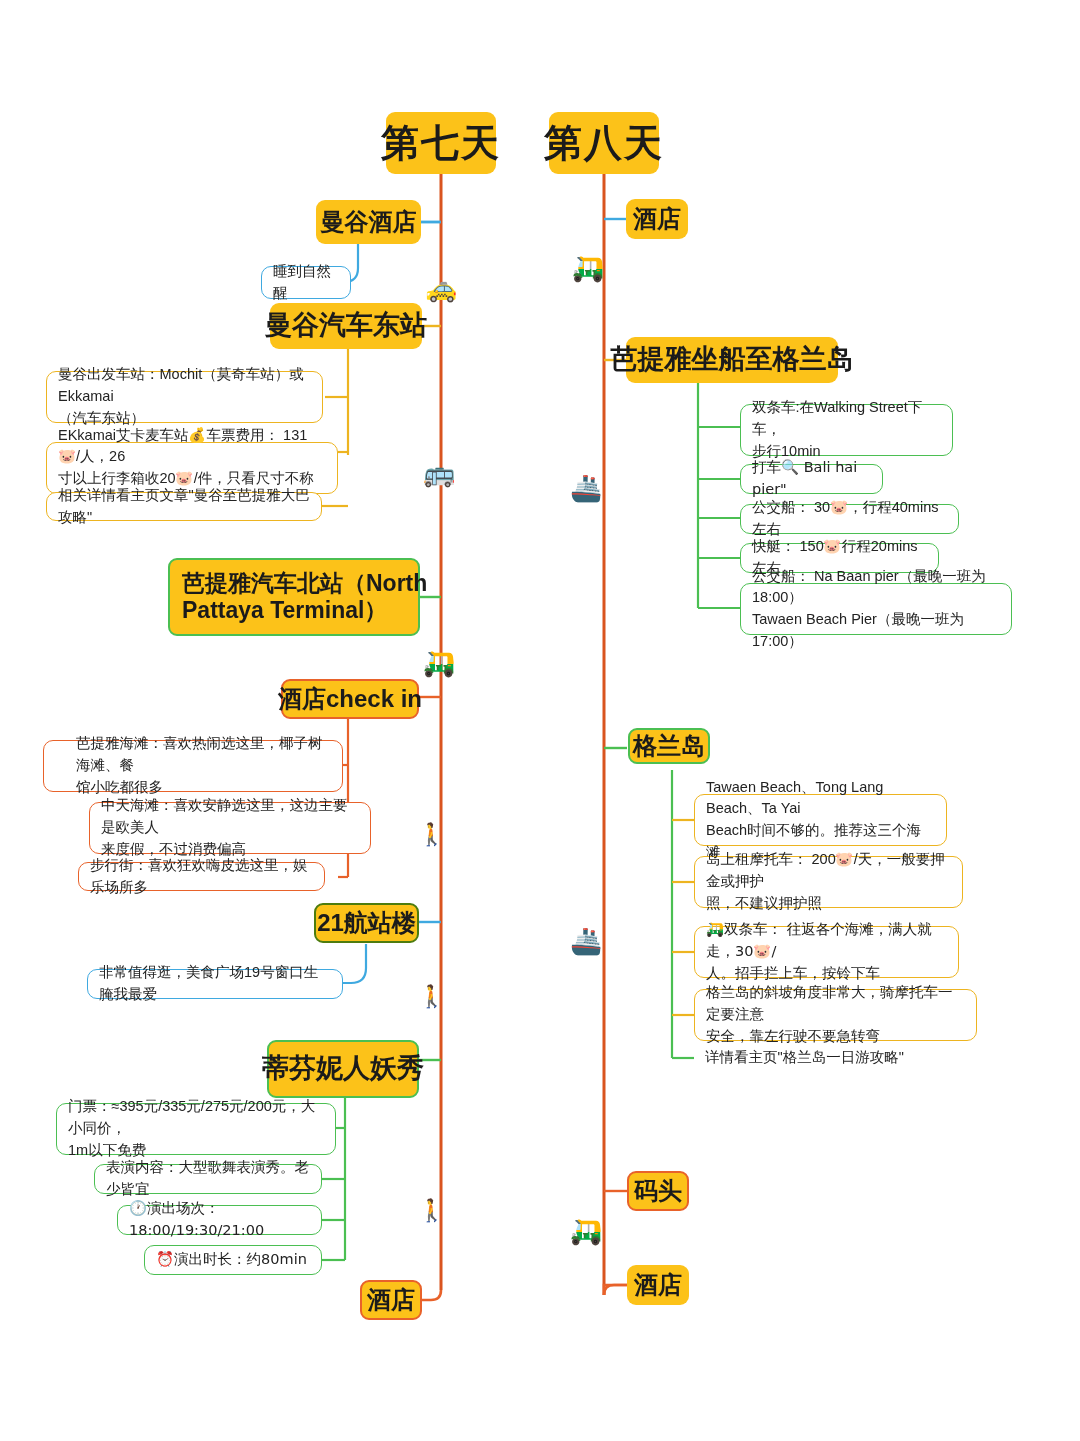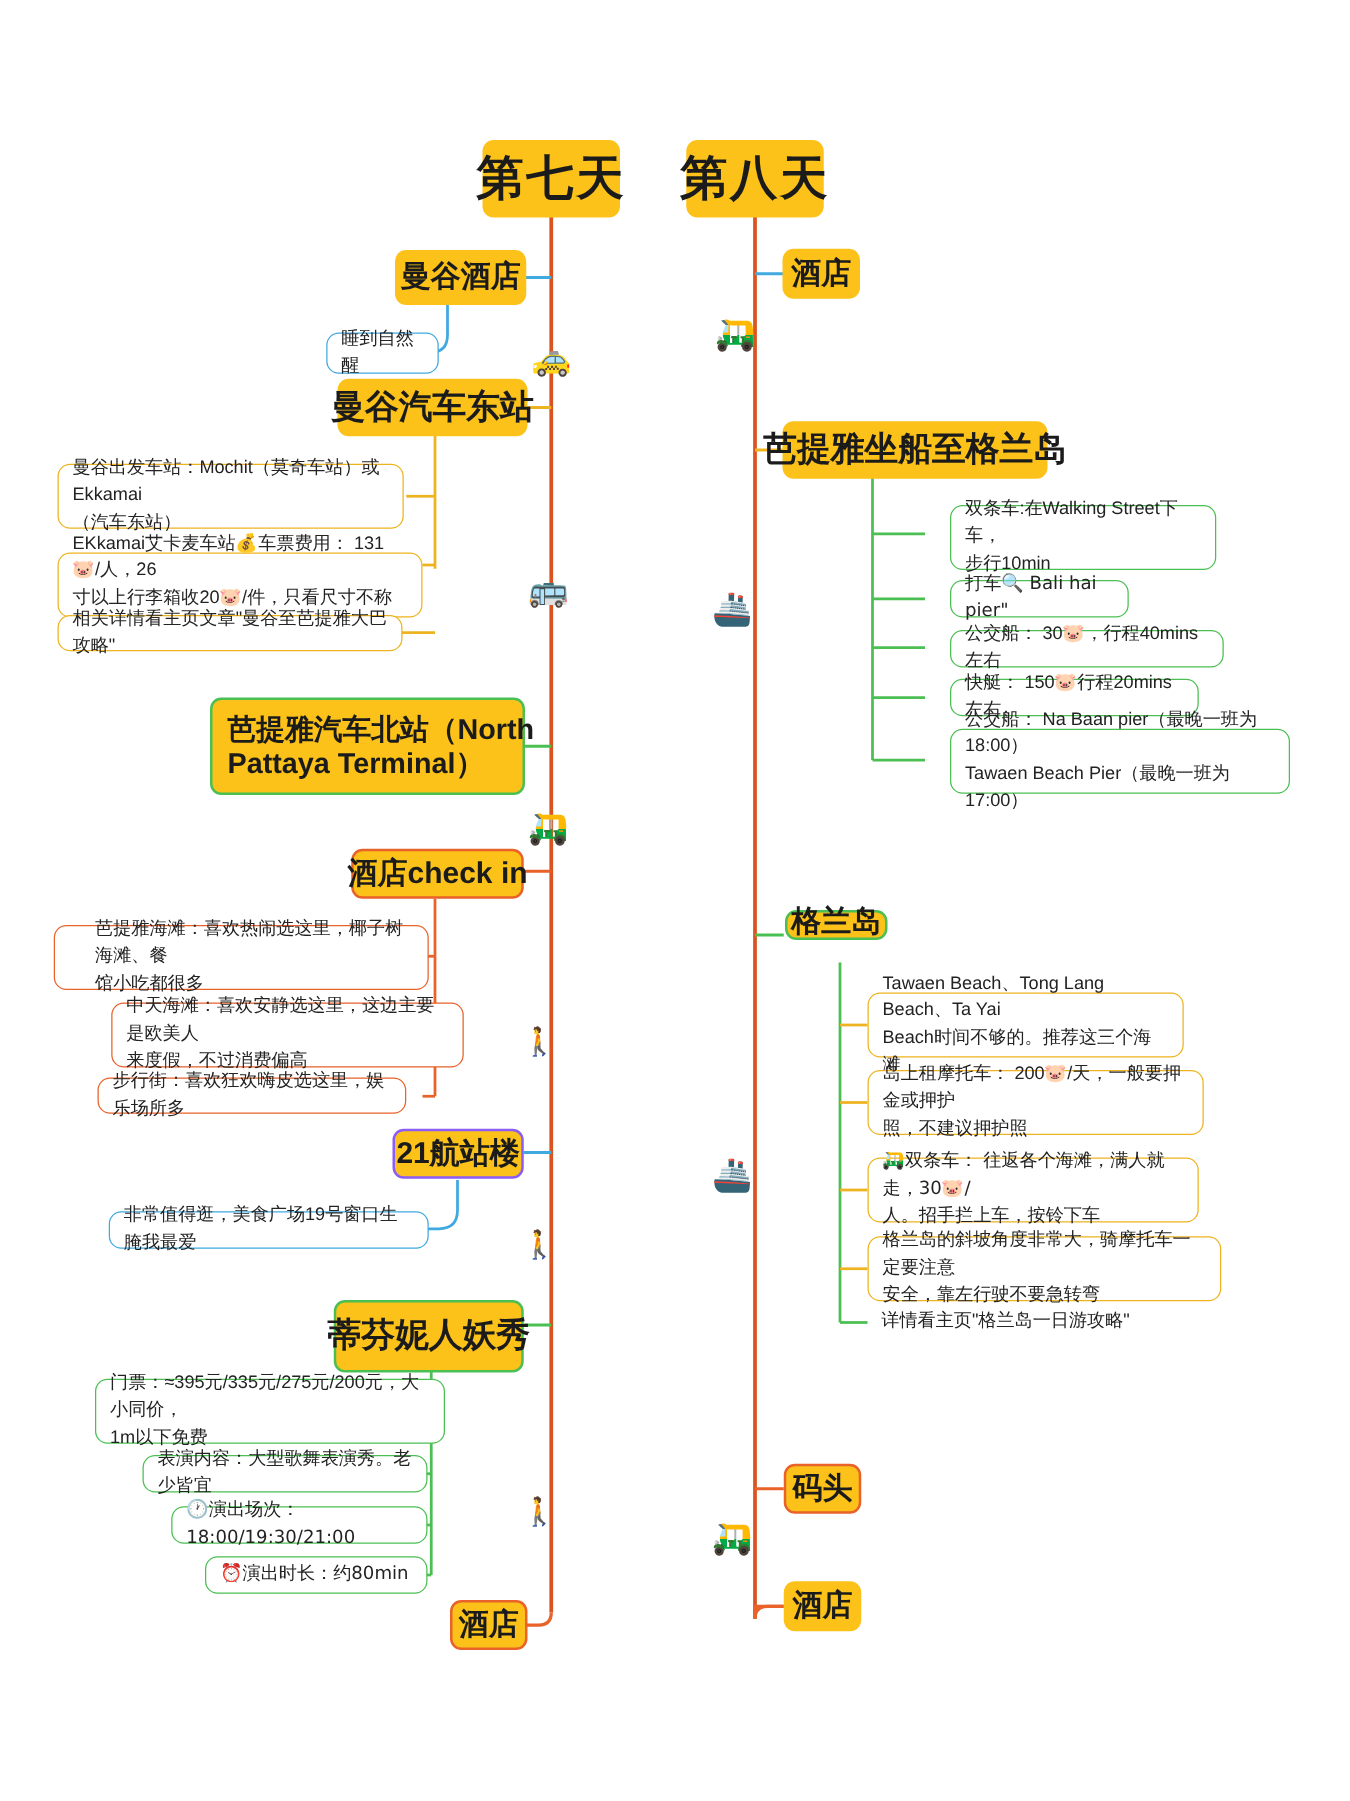--- a/index.html
+++ b/index.html
@@ -21,21 +21,21 @@
     background: #fcc219;
     border-radius: 9px;
     display: flex;
     align-items: center;
     justify-content: center;
     color: #1b1b1b;
     line-height: 1.18;
     white-space: pre;
   }
   .node.b-none { border: none; }
-  .node.b-blue  { border: 2px solid #8b5cf6; text-align: center; }
+  .node.b-blue  { border: 2px solid #4d7c0f; text-align: center; }
   .node.b-green { border: 2px solid #4bbf52; }
   .node.b-orange{ border: 2px solid #e8622a; }
 
   .title {
     font-size: 38px;
     font-weight: 700;
     letter-spacing: 2px;
   }
   .head-lg { font-size: 27px; font-weight: 700; }
   .head-md { font-size: 24px; font-weight: 700; }
@@ -48,21 +48,21 @@
     color: #232323;
     line-height: 1.5;
     padding: 7px 11px;
     display: flex;
     align-items: center;
     white-space: pre-line;
   }
   .leaf.l-blue   { border: 1.6px solid #3fa9e0; }
   .leaf.l-yellow { border: 1.6px solid #edb420; }
   .leaf.l-orange { border: 1.6px solid #e8622a; }
-  .leaf.l-green  { border: 1.6px solid #4bbf52; margin-left: 20px; }
+  .leaf.l-green  { border: 1.6px solid #4bbf52; }
   .leaf.l-plain  { border: none; background: transparent; }
 
   .sicon {
     position: absolute;
     font-size: 26px;
     line-height: 1;
     user-select: none;
   }
   .emoji { font-family: "DejaVu Sans", sans-serif; }
 </style>
@@ -180,21 +180,21 @@
   <div class="node head-lg b-none" style="left:626px; top:337px; width:212px; height:46px;">芭提雅坐船至格兰岛</div>
 
   <div class="leaf l-green" style="left:740px; top:404px; width:213px; height:52px;">双条车:在Walking Street下车，
 步行10min</div>
   <div class="leaf l-green emoji" style="left:740px; top:464px; width:143px; height:30px;">打车🔍 Bali hai pier"</div>
   <div class="leaf l-green" style="left:740px; top:504px; width:219px; height:30px;">公交船： 30🐷，行程40mins左右</div>
   <div class="leaf l-green" style="left:740px; top:543px; width:199px; height:30px;">快艇： 150🐷行程20mins 左右</div>
   <div class="leaf l-green" style="left:740px; top:583px; width:272px; height:52px;">公交船： Na Baan pier（最晚一班为18:00）
 Tawaen Beach Pier（最晚一班为17:00）</div>
 
-  <div class="node head-md b-green" style="left:628px; top:728px; width:82px; height:24px;font-family:Liberation Mono, monospace;">格兰岛</div>
+  <div class="node head-md b-green" style="left:628px; top:728px; width:82px; height:36px;">格兰岛</div>
 
   <div class="leaf l-yellow" style="left:694px; top:794px; width:253px; height:52px;">Tawaen Beach、Tong Lang Beach、Ta Yai
 Beach时间不够的。推荐这三个海滩</div>
   <div class="leaf l-yellow" style="left:694px; top:856px; width:269px; height:52px;">岛上租摩托车： 200🐷/天，一般要押金或押护
 照，不建议押护照</div>
   <div class="leaf l-yellow emoji" style="left:694px; top:926px; width:265px; height:52px;">🛺双条车： 往返各个海滩，满人就走，30🐷/
 人。招手拦上车，按铃下车</div>
   <div class="leaf l-yellow" style="left:694px; top:989px; width:283px; height:52px;">格兰岛的斜坡角度非常大，骑摩托车一定要注意
 安全，靠左行驶不要急转弯</div>
   <div class="leaf l-plain" style="left:694px; top:1044px; width:252px; height:28px;">详情看主页"格兰岛一日游攻略"</div>

